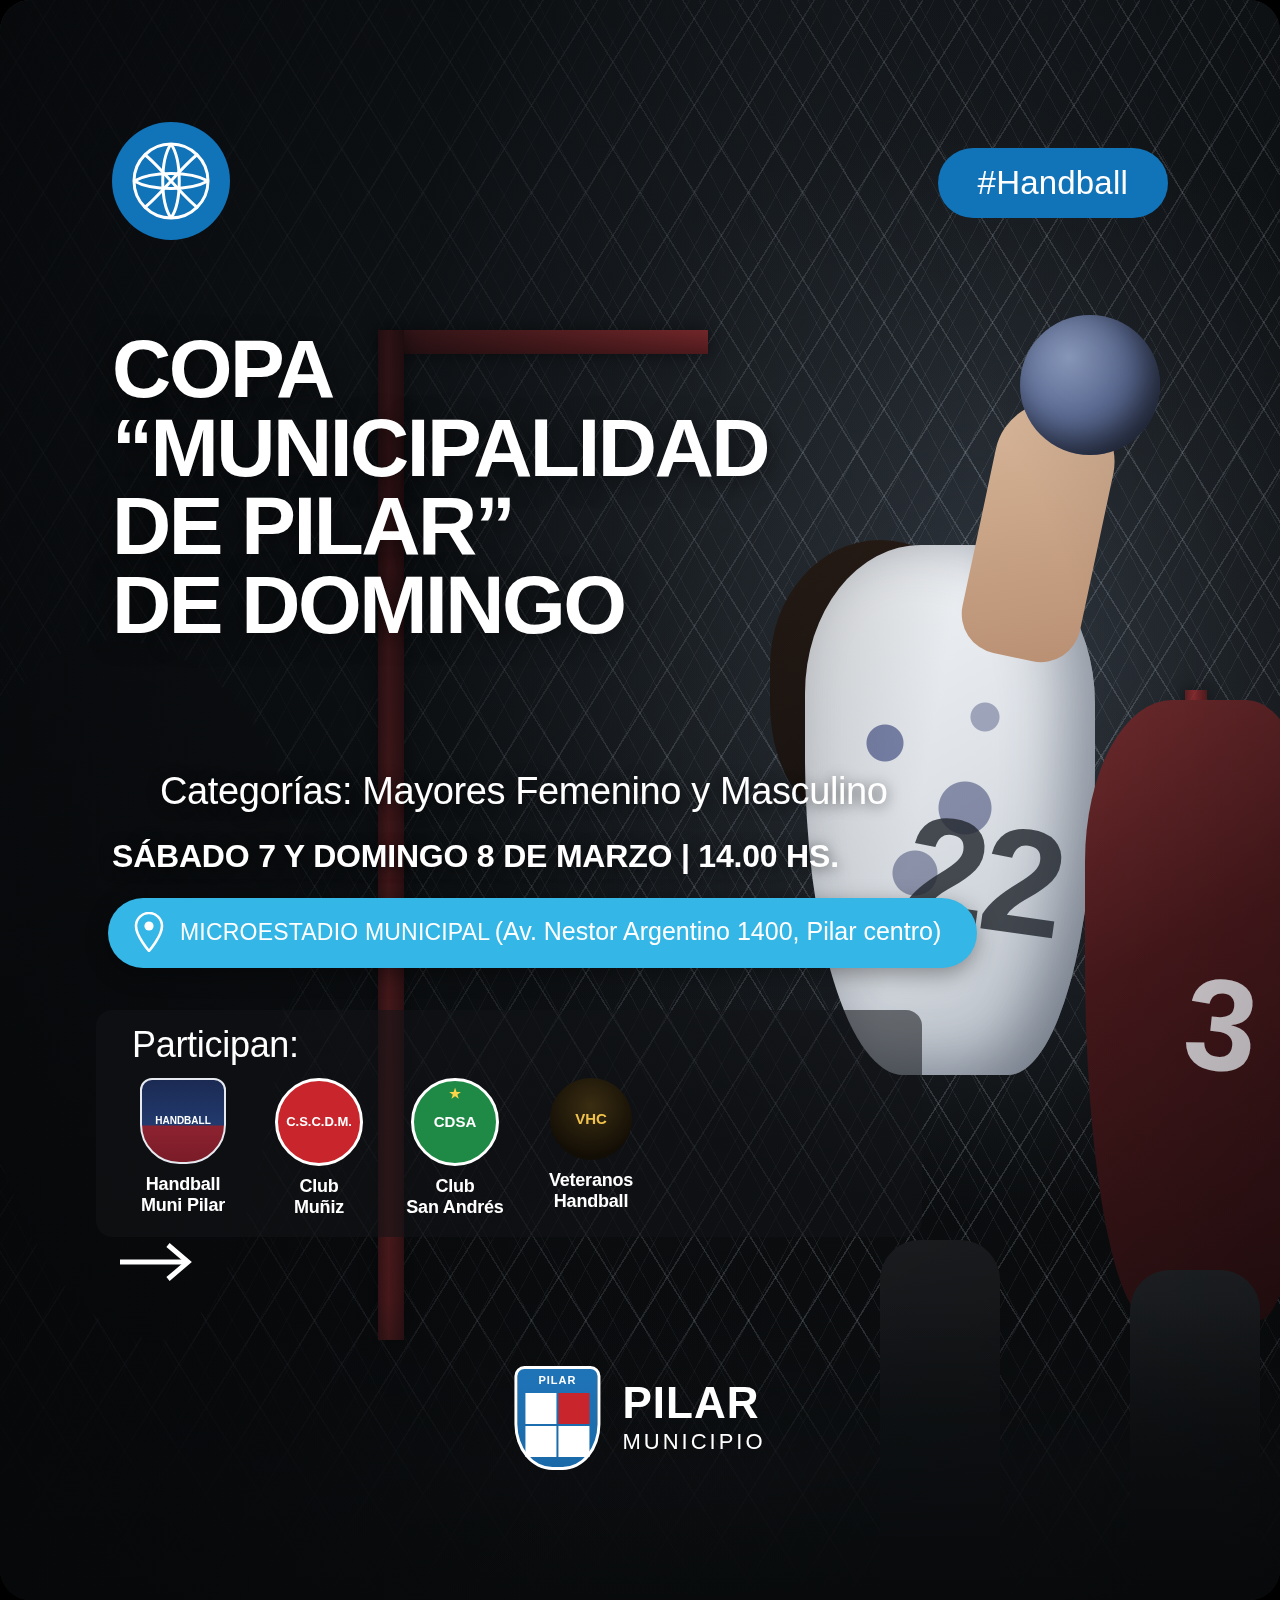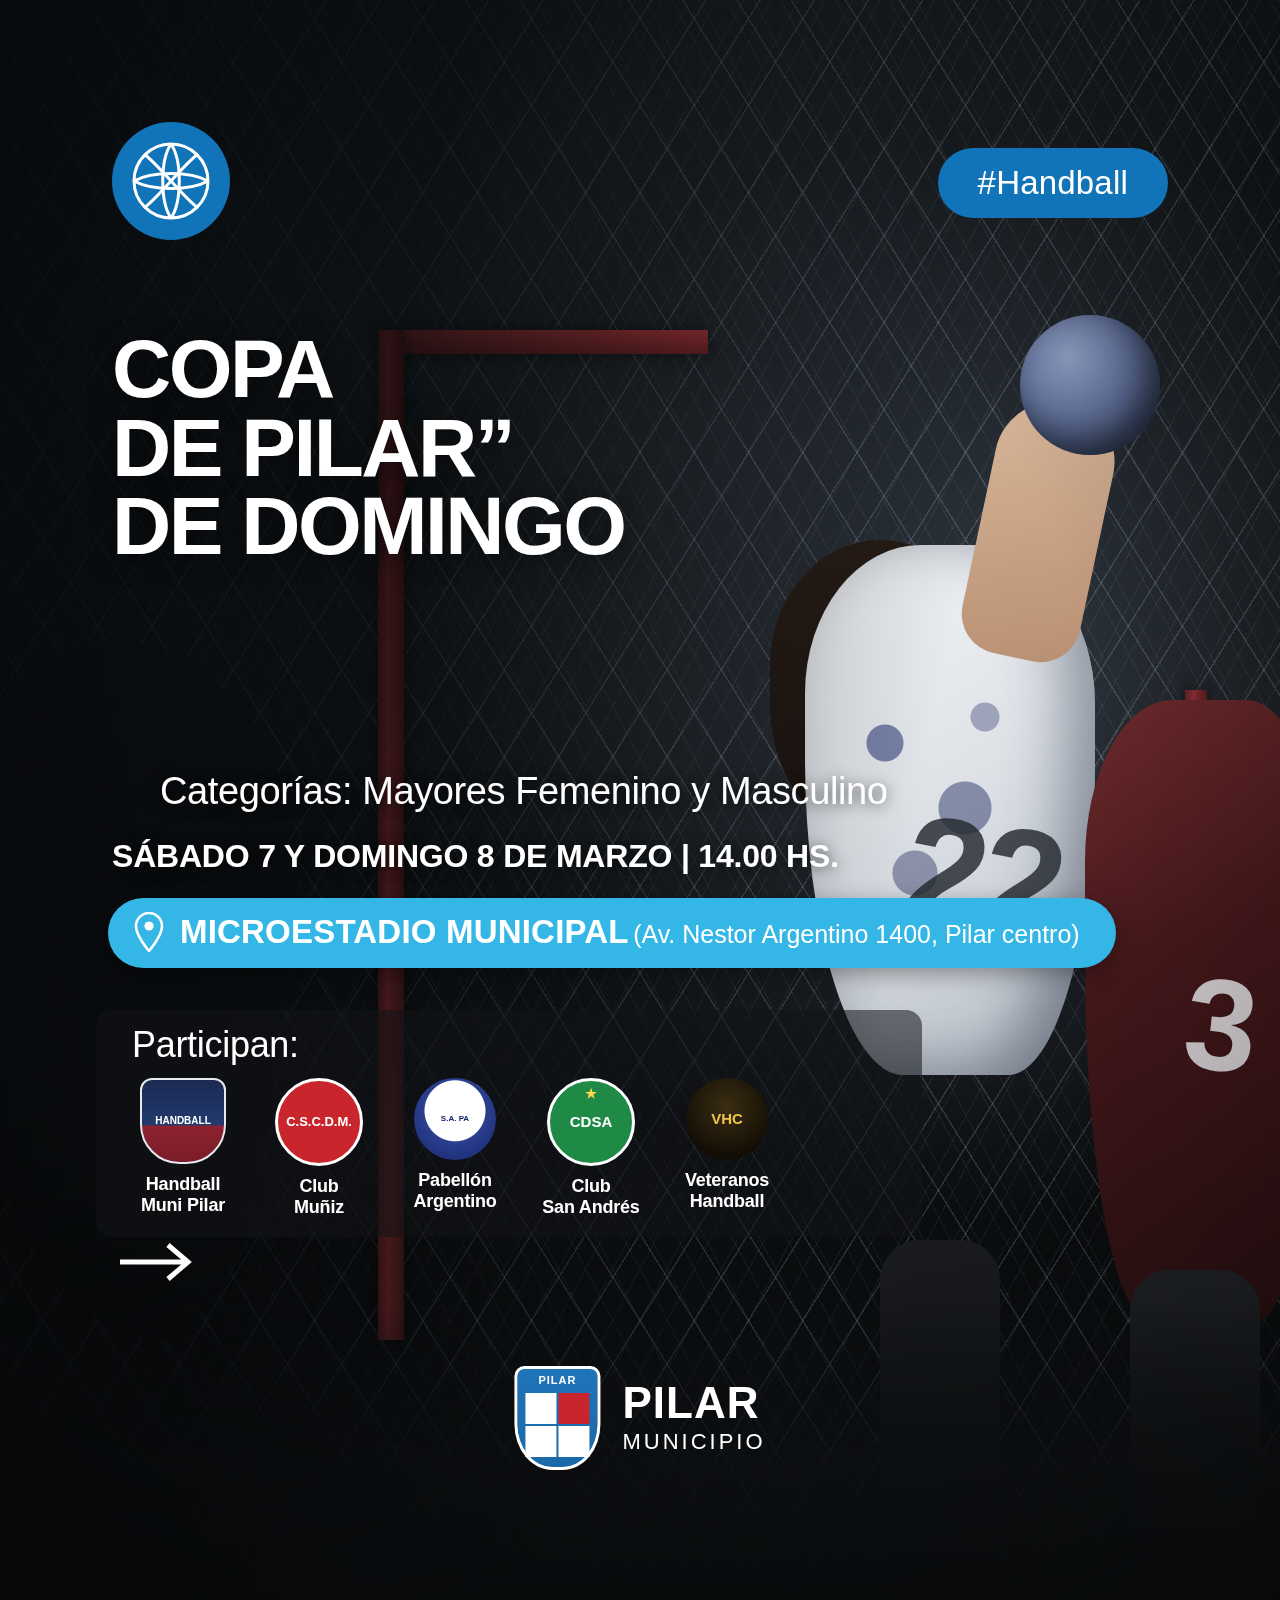--- a/index.html
+++ b/index.html
@@ -9,20 +9,21 @@
   }
   body {
     font-family: "Liberation Sans", sans-serif;
   }
   .poster {
     position: relative;
     width: 1280px;
     height: 1600px;
     overflow: hidden;
     background: #0a0c0e;
+    border-radius: 31px;
   }
 
   
   .photo {
     position: absolute;
     inset: 0;
     background:
       radial-gradient(ellipse 70% 55% at 78% 42%, rgba(70,80,92,0.55) 0%, rgba(20,24,28,0.0) 62%),
       radial-gradient(ellipse 120% 80% at 20% 18%, rgba(44,52,60,0.75) 0%, rgba(10,12,14,0) 70%),
       linear-gradient(180deg, #14181c 0%, #0d1012 35%, #0a0c0e 100%);
@@ -209,21 +210,21 @@
     background: #34b6e6;
     border-radius: 44px;
     padding: 14px 36px 16px 26px;
     display: flex;
     align-items: center;
     gap: 16px;
     box-shadow: 0 6px 22px rgba(0,0,0,.35);
   }
   .pin-icon svg { display:block; }
   .venue-text .venue-name {
-    color: #fff; font-weight: 700; font-size: 33px; letter-spacing: .2px;
+    color: #fff; font-weight: 400; font-size: 23px; letter-spacing: .2px;
     line-height: 1.1;
   }
   .venue-text .venue-addr {
     color: #fff; font-weight: 400; font-size: 25px; line-height: 1.25;
   }
 
   .participants {
     position: absolute;
     left: 96px; top: 1010px;
     width: 790px;
@@ -353,20 +354,21 @@
         <path d="M4 41 C22 51 60 51 78 41" fill="none" stroke="#ffffff" stroke-width="3"></path>
         <path d="M14 14 C30 26 52 56 68 68" fill="none" stroke="#ffffff" stroke-width="3"></path>
         <path d="M68 14 C52 26 30 56 14 68" fill="none" stroke="#ffffff" stroke-width="3"></path>
       </svg>
     </div>
 
     <div class="hashtag">#Handball</div>
 
     <div class="headline">
       <span class="l1">COPA</span>
+      <span class="l2">“MUNICIPALIDAD</span>
       <span class="l3">DE PILAR”</span>
       <span class="l4">DE DOMINGO</span>
     </div>
 
     <div class="subtitle">Categorías: Mayores Femenino y Masculino</div>
     <div class="dateline">SÁBADO 7 Y DOMINGO 8 DE MARZO | 14.00 HS.</div>
 
     <div class="venue-pill">
       <span class="pin-icon">
         <svg width="30" height="40" viewBox="0 0 30 40" aria-hidden="true">
@@ -398,29 +400,20 @@
         <div class="logo-item">
           <div class="logo-mark lm3">
             <span>C.S.C.D.M.</span>
           </div>
           <div class="logo-label">
             <span>Club</span><br>
             <span>Muñiz</span>
           </div>
         </div>
 
-        <div class="logo-item">
-          <div class="logo-mark lm4">
-            <span>S.A. PA</span>
-          </div>
-          <div class="logo-label">
-            <span>Pabellón</span><br>
-            <span>Argentino</span>
-          </div>
-        </div>
 
         <div class="logo-item">
           <div class="logo-mark lm5">
             <span class="lm-star">★</span>
             <span>CDSA</span>
           </div>
           <div class="logo-label">
             <span>Club</span><br>
             <span>San Andrés</span>
           </div>

